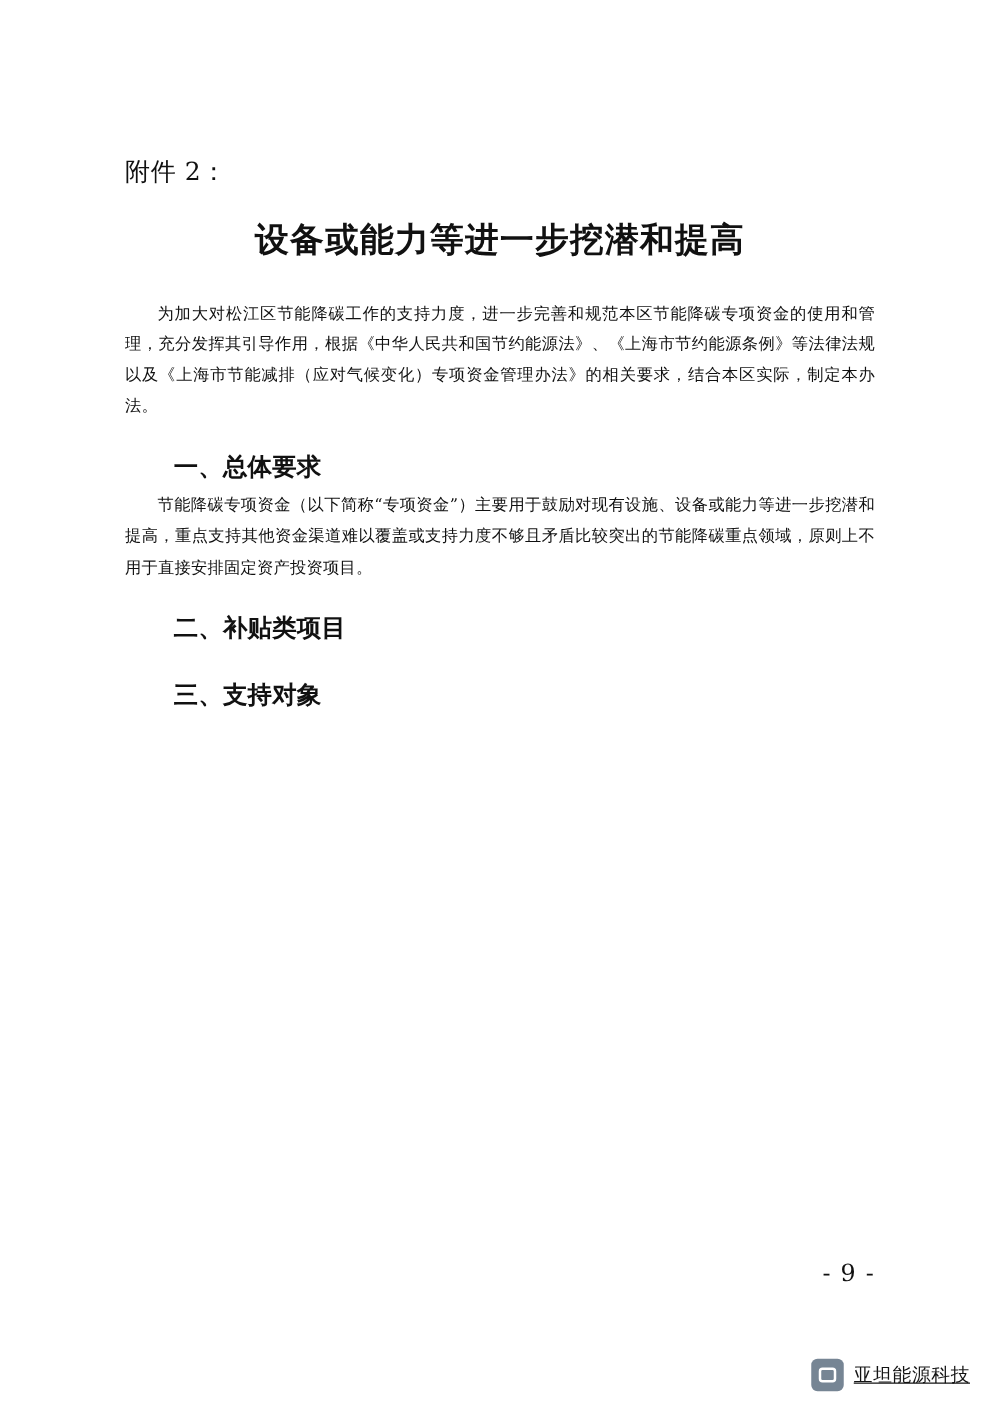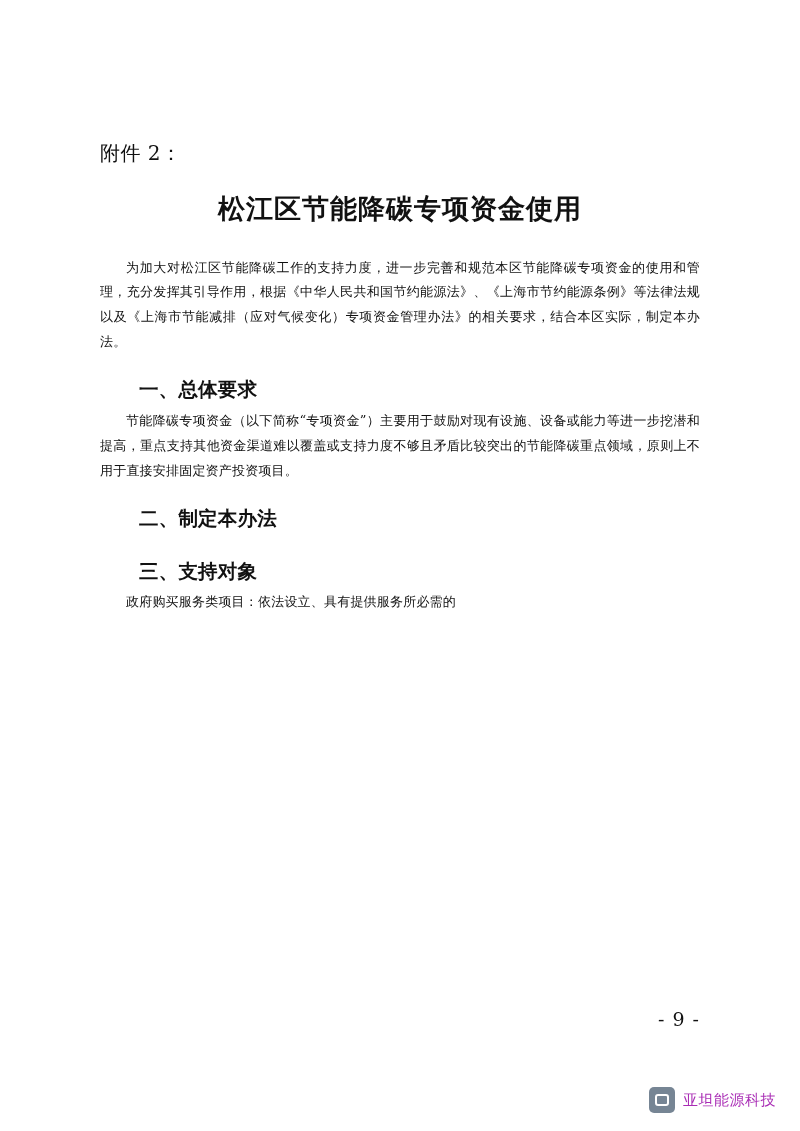--- a/index.html
+++ b/index.html
@@ -18,21 +18,21 @@
   .page {
     position: relative;
     width: 800px;
     height: 1131px;
     box-sizing: border-box;
     padding: 0;
   }
   .content {
     position: absolute;
     left: 100px;
-    top: 140px;
+    top: 124px;
     width: 600px;
   }
   .attachment-label {
     font-size: 20px;
     letter-spacing: 0.5px;
     margin: 0 0 22px 0;
     font-weight: 500;
   }
   .doc-title {
     text-align: center;
@@ -95,51 +95,51 @@
     top: 7px;
     width: 14px;
     height: 12px;
     border: 2px solid #ffffff;
     border-radius: 3px;
     box-sizing: border-box;
   }
   .wm-text {
     font-family: "DejaVu Sans", "Liberation Sans", sans-serif;
     font-size: 15px;
-    color: #a21caf;
+    color: #000000;
     letter-spacing: 0.5px;
     white-space: nowrap;
+    text-decoration: underline;
   }
 </style>
 </head>
 <body>
 
 <div class="page">
 
   <div class="content">
 
     <div class="attachment-label">附件 2：</div>
 
     <div class="doc-title">
-      <span class="line">松江区节能降碳专项资金使用</span>
+      <span class="line">设备或能力等进一步挖潜和提高</span>
     </div>
 
     <p class="para">为加大对松江区节能降碳工作的支持力度，进一步完善和规范本区节能降碳专项资金的使用和管理，充分发挥其引导作用，根据《中华人民共和国节约能源法》、《上海市节约能源条例》等法律法规以及《上海市节能减排（应对气候变化）专项资金管理办法》的相关要求，结合本区实际，制定本办法。</p>
 
     <h2 class="section">一、总体要求</h2>
 
     <p class="para">节能降碳专项资金（以下简称“专项资金”）主要用于鼓励对现有设施、设备或能力等进一步挖潜和提高，重点支持其他资金渠道难以覆盖或支持力度不够且矛盾比较突出的节能降碳重点领域，原则上不用于直接安排固定资产投资项目。</p>
 
-    <h2 class="section">二、制定本办法</h2>
+    <h2 class="section">二、补贴类项目</h2>
 
 
     <h2 class="section">三、支持对象</h2>
 
 
-    <p class="para">政府购买服务类项目：依法设立、具有提供服务所必需的</p>
 
   </div>
 
   <div class="page-number">- 9 -</div>
 
   <div class="watermark">
     <span class="wm-logo"></span>
     <span class="wm-text">亚坦能源科技</span>
   </div>
 

